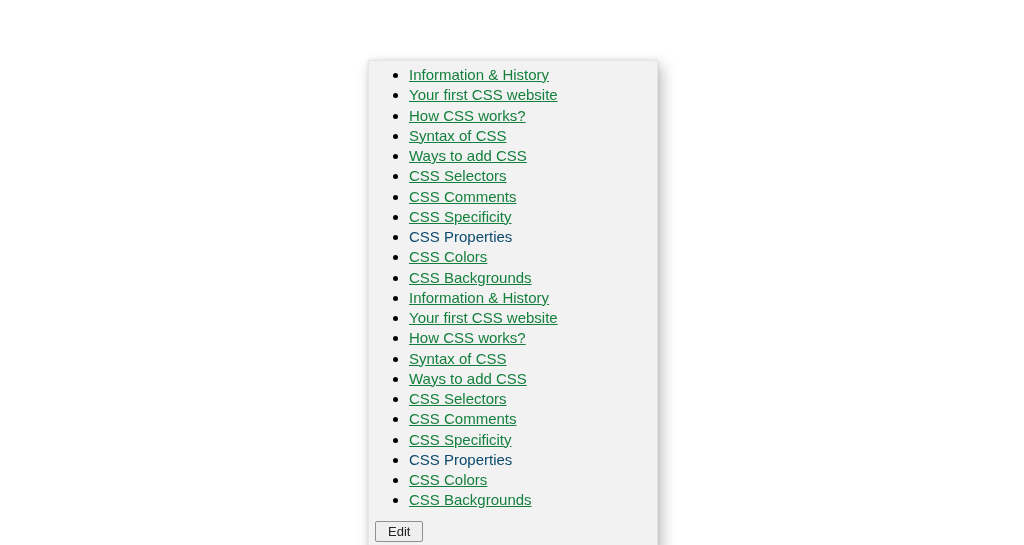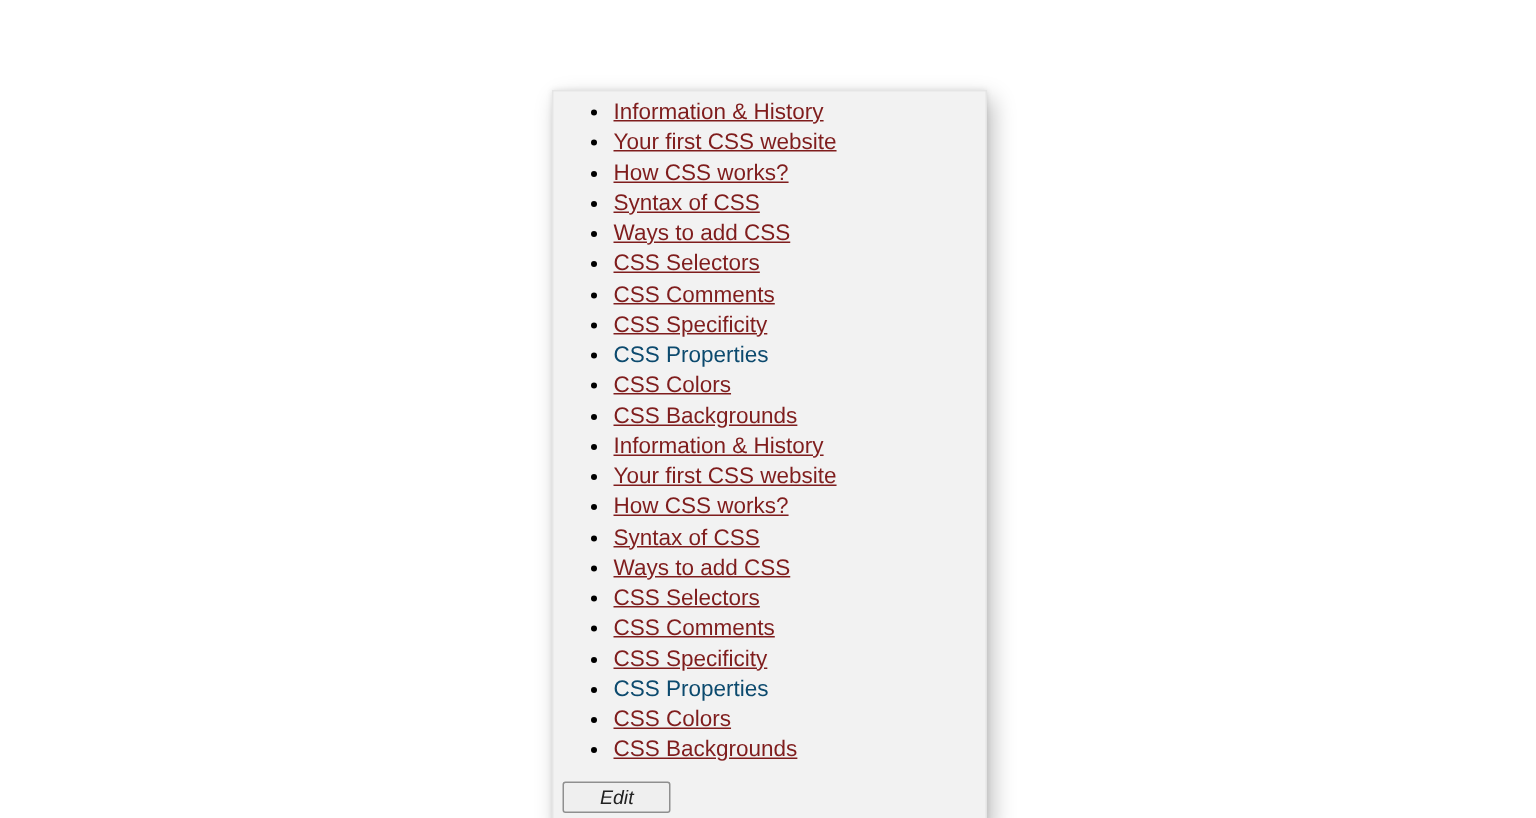--- a/index.html
+++ b/index.html
@@ -26,38 +26,37 @@
   .card ul {
     margin: 4px 0 8px 0;
     padding-left: 40px;
     list-style: disc;
   }
   .card li {
     line-height: 1.35;
     color: #000;
   }
   .card a {
-    color: #7f1d1d;
+    color: #15803d;
     text-decoration: underline;
   }
   .nolink {
     color: #0c4a6e;
     text-decoration: none;
   }
   .edit-btn {
     font-family: Arial, Helvetica, sans-serif;
     font-size: 13px;
     margin: 2px 0 2px 6px;
-    padding: 2px 24px;
+    padding: 2px 12px;
     background: #efefef;
     border: 1px solid #8f8f8f;
     border-radius: 2px;
     color: #222;
     cursor: pointer;
-    font-style: italic;
   }
 </style>
 </head>
 <body>
 
 <div class="card">
   <ul id="topic-list">
       <li><a href="#">Information &amp; History</a></li>
       <li><a href="#">Your first CSS website</a></li>
       <li><a href="#">How CSS works?</a></li>

